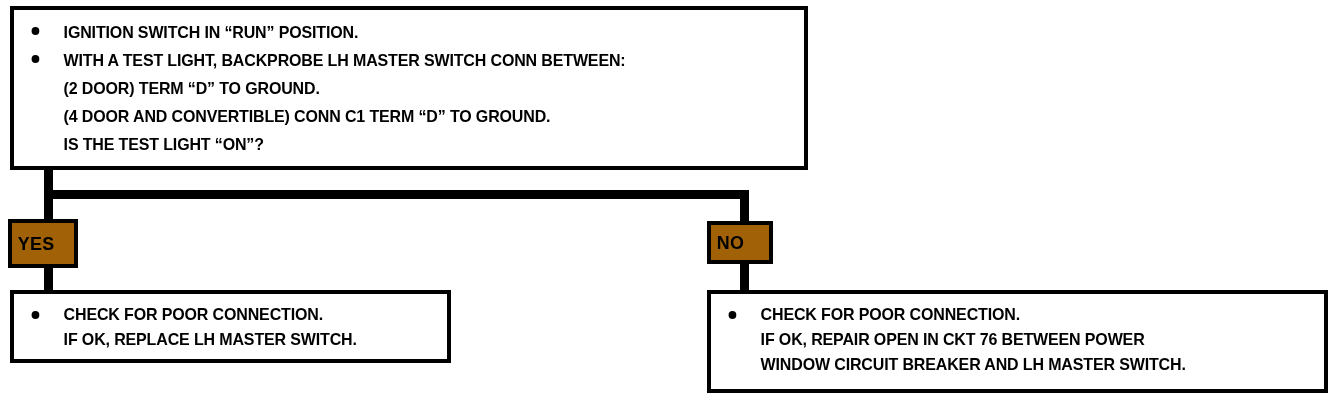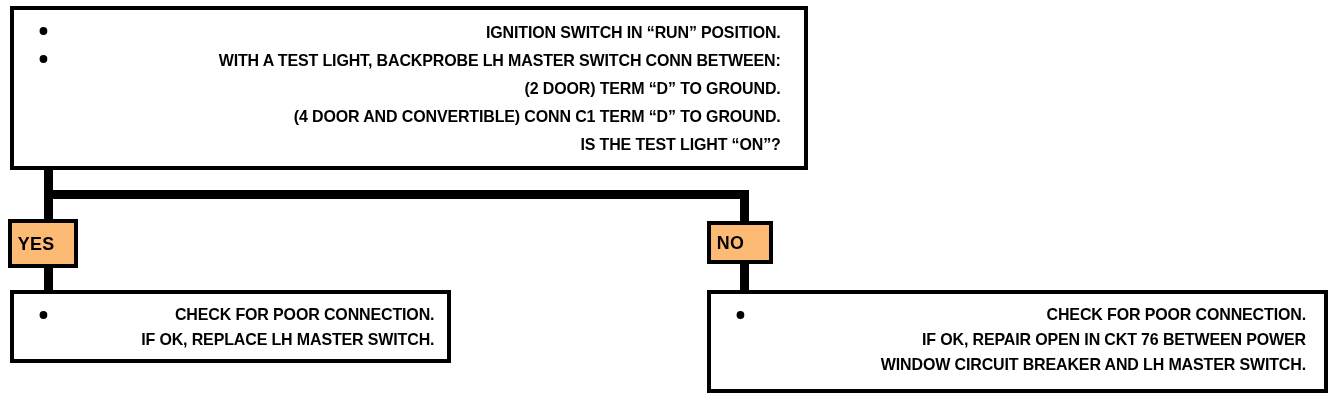--- a/index.html
+++ b/index.html
@@ -33,21 +33,21 @@
     left: 10px;
     top: 6px;
     width: 798px;
     height: 164px;
   }
 
   
   .label-box {
     position: absolute;
     box-sizing: border-box;
-    background: #fdba74;
+    background: #a16207;
     border: 4px solid #000000;
     display: flex;
     align-items: center;
     z-index: 5;
   }
   #yes-box {
     left: 8px;
     top: 219px;
     width: 70px;
     height: 49px;
@@ -79,22 +79,21 @@
   }
   #no-result-box {
     left: 707px;
     top: 290px;
     width: 621px;
     height: 103px;
   }
 
   
   .box-lines {
-    padding: 9px 0 0 12px;
-    text-align: right;
+    padding: 9px 0 0 4px;
   }
   .line {
     position: relative;
     display: block;
     font-size: 16.5px;
     font-weight: bold;
     color: #000000;
     line-height: 25px;
     white-space: nowrap;
     letter-spacing: -0.15px;

